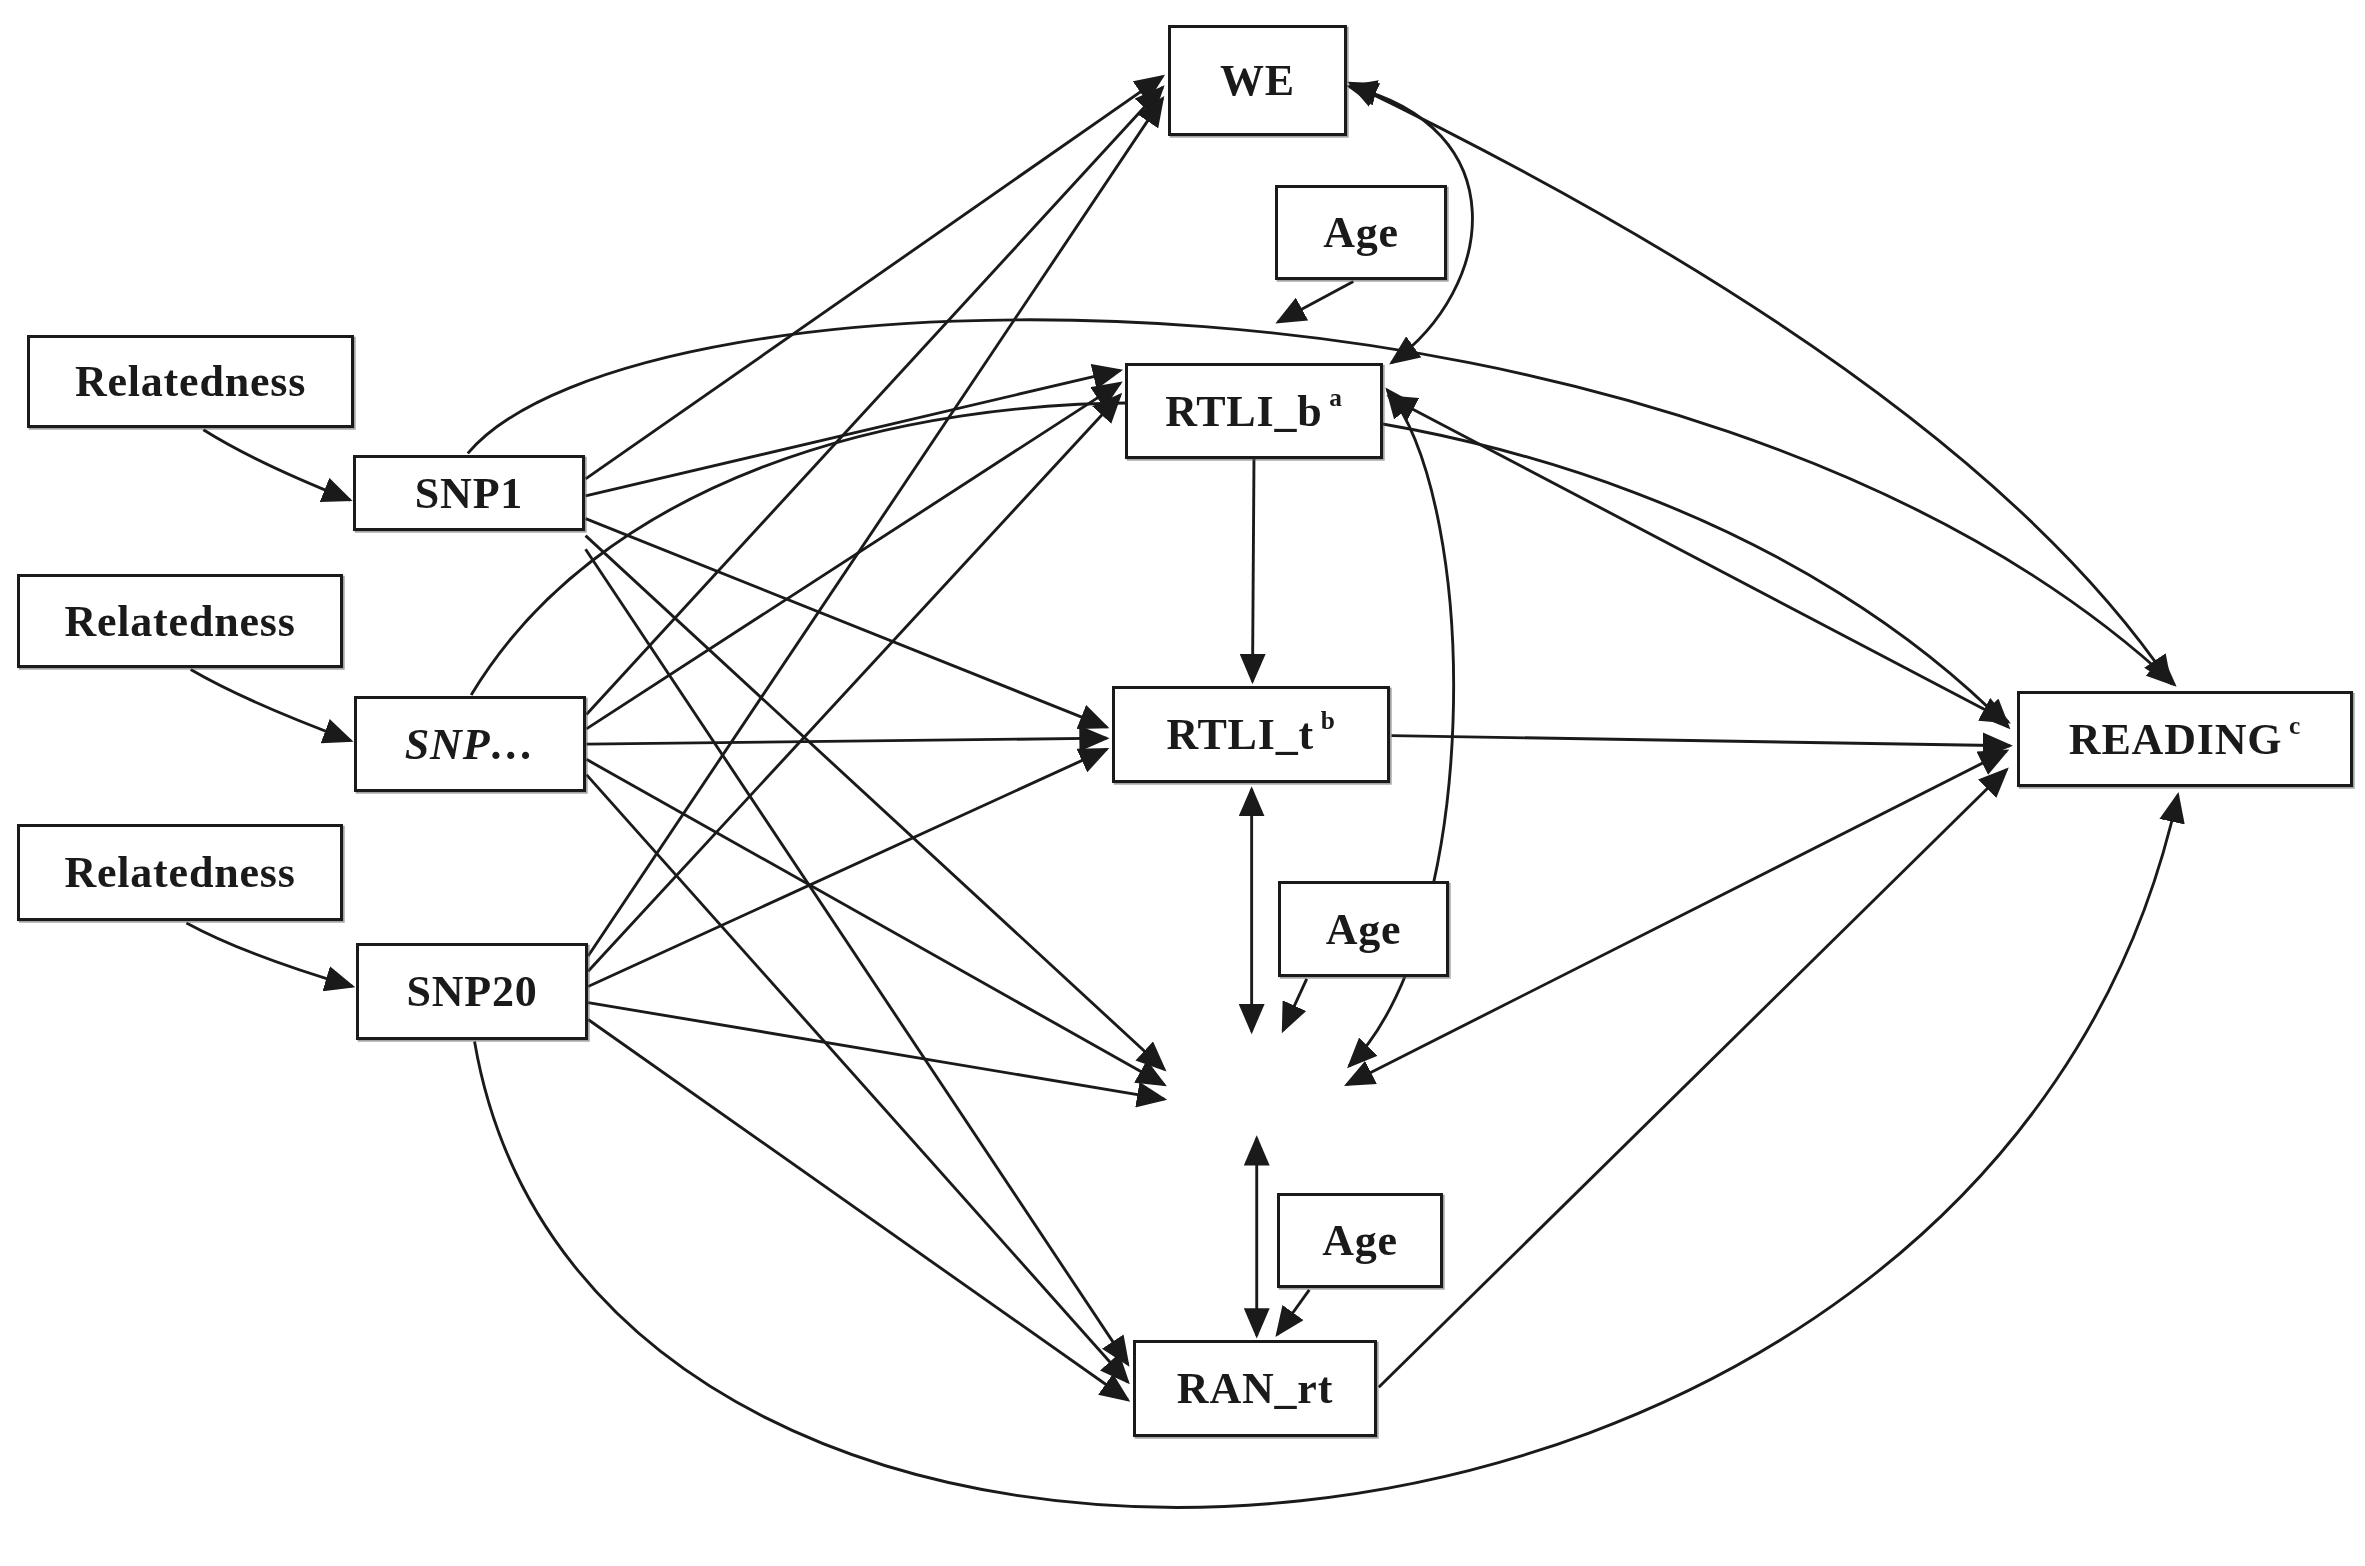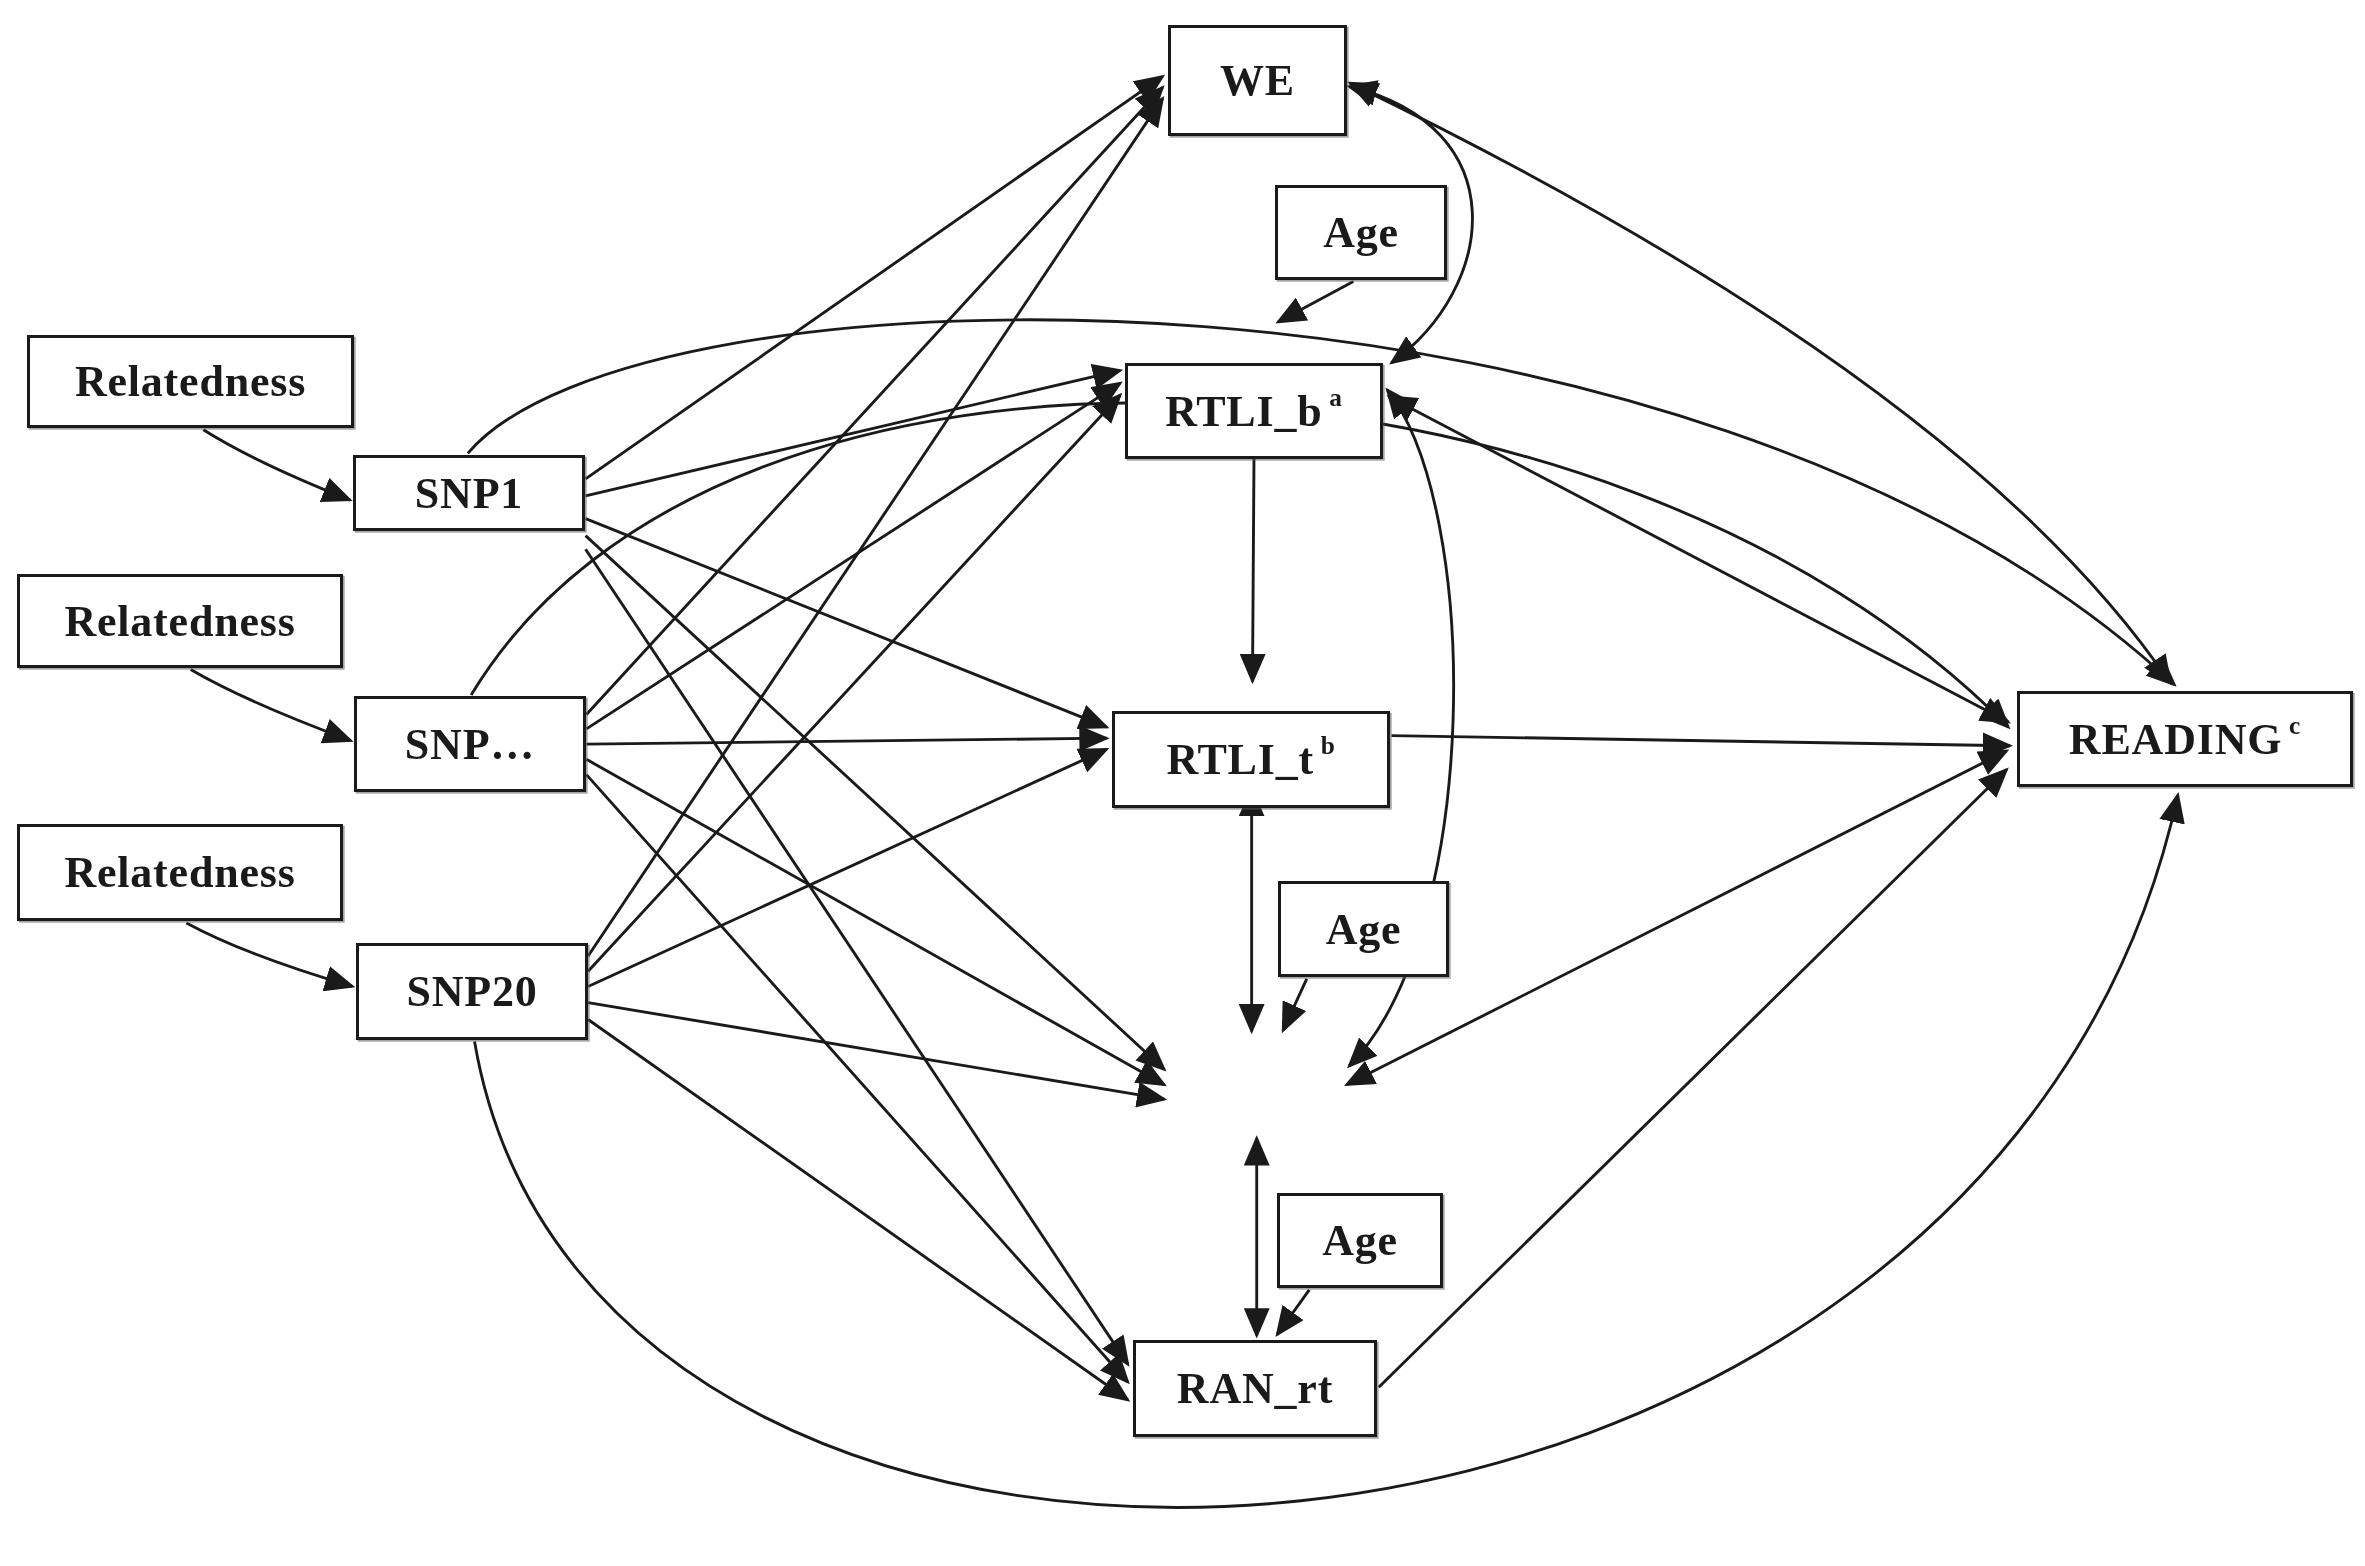--- a/index.html
+++ b/index.html
@@ -78,41 +78,41 @@
   <div class="node" style="left:17px;top:574px;width:326px;height:94px;">
     <span>Relatedness</span>
   </div>
   <div class="node" style="left:17px;top:824px;width:326px;height:97px;">
     <span>Relatedness</span>
   </div>
 
   <div class="node" style="left:353px;top:455px;width:232px;height:76px;">
     <span>SNP1</span>
   </div>
-  <div class="node" style="left:354px;top:696px;width:232px;height:96px;">
+  <div class="node" style="left:354px;top:696px;width:232px;height:96px;font-style:italic;">
     <span>SNP…</span>
   </div>
   <div class="node" style="left:356px;top:943px;width:232px;height:97px;">
     <span>SNP20</span>
   </div>
 
   <div class="node" style="left:1168px;top:24.6px;width:179px;height:111px;">
     <span>WE</span>
   </div>
 
   <div class="node" style="left:1275px;top:185px;width:172px;height:95px;">
     <span>Age</span>
   </div>
 
   <div class="node" style="left:1125px;top:328px;width:258px;height:96px;margin-top:35px;">
     <span>RTLI_b</span>
     <span class="sup">a</span>
   </div>
 
-  <div class="node" style="left:1112px;top:686px;width:278px;height:97px;margin-top:25px;">
+  <div class="node" style="left:1112px;top:686px;width:278px;height:97px;">
     <span>RTLI_t</span>
     <span class="sup">b</span>
   </div>
 
   <div class="node" style="left:1278px;top:881px;width:171px;height:96px;">
     <span>Age</span>
   </div>
 
 
   <div class="node" style="left:1277px;top:1193px;width:166px;height:95px;">

